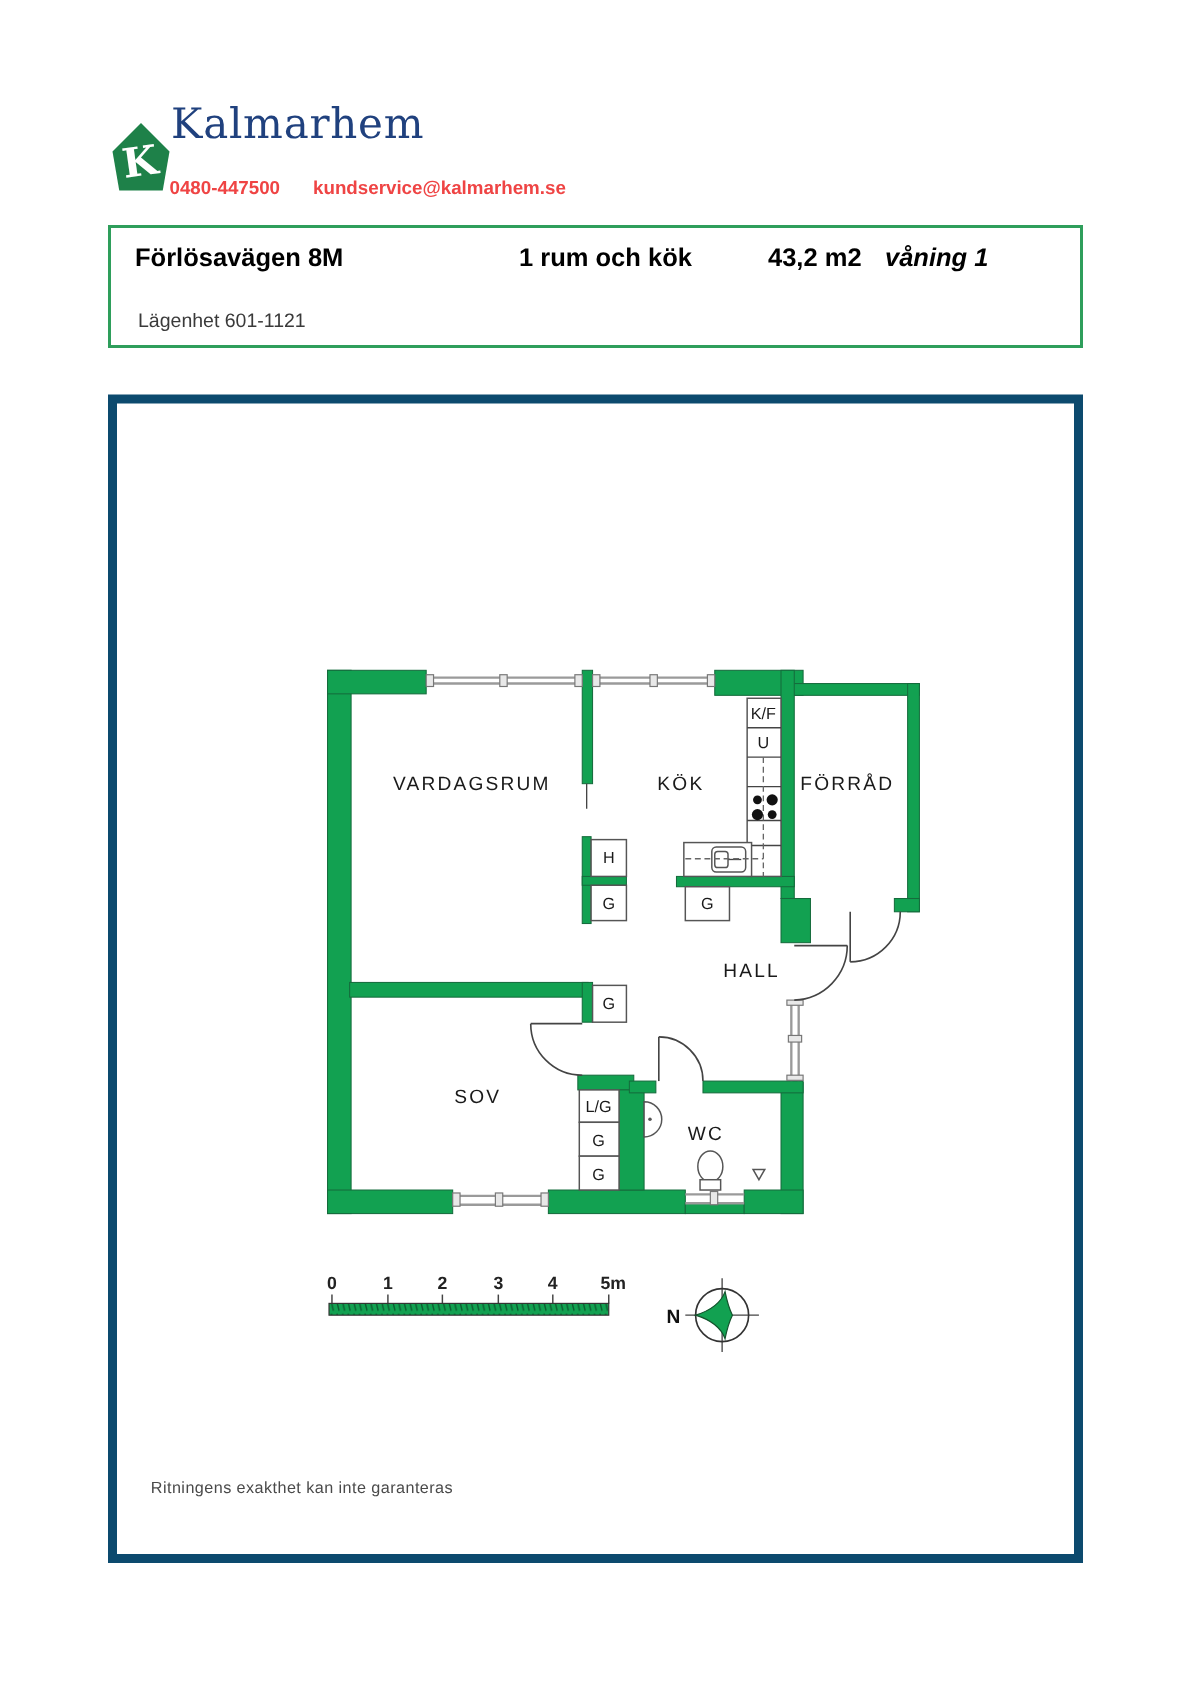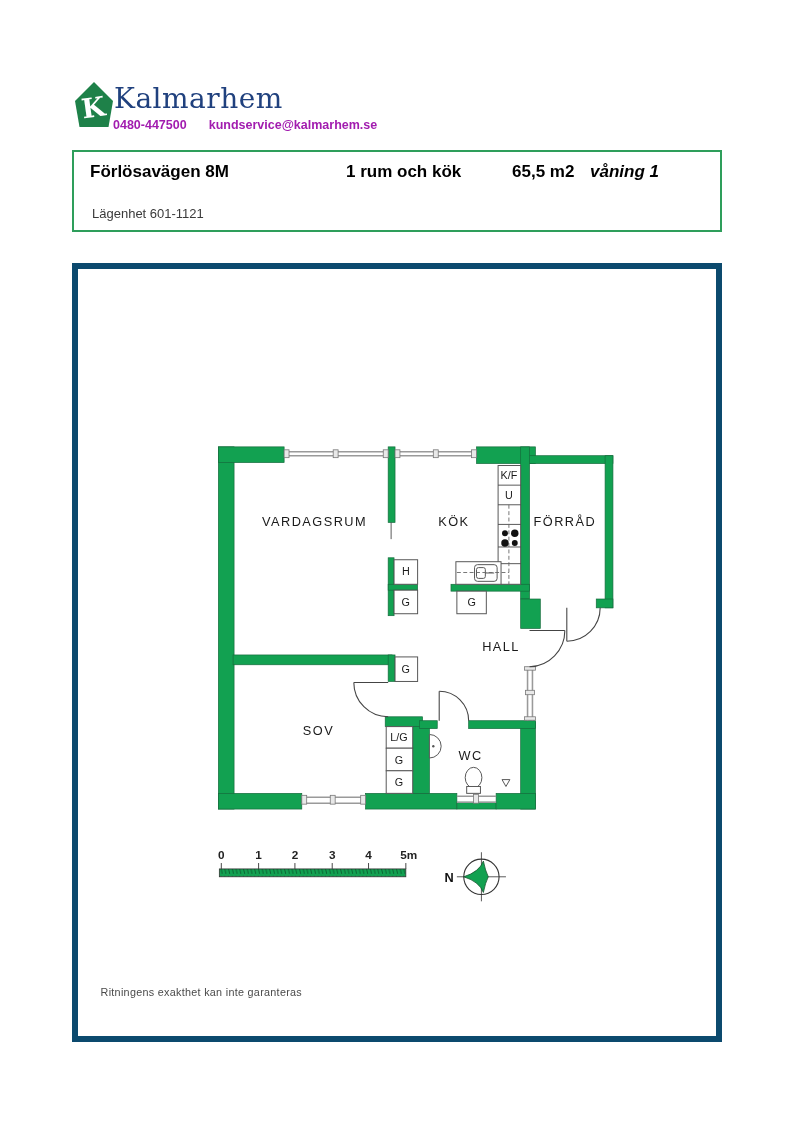--- a/index.html
+++ b/index.html
@@ -1,21 +1,21 @@
 <!DOCTYPE html>
 <html><head>
 <meta charset="utf-8">
 <style>
   html,body{margin:0;padding:0;background:#fff;}
   body{width:793px;height:1122px;position:relative;font-family:"Liberation Sans",sans-serif;color:#111;}
   .abs{position:absolute;}
   
   #logo{left:73px;top:78px;width:400px;height:60px;}
-  #brand{left:114px;top:82px;font-family:"DejaVu Serif",serif;font-size:28px;color:#20417e;letter-spacing:.5px;}
-  #contact{left:113px;top:118px;font-size:12.5px;font-weight:bold;color:#a21caf;}
+  #brand{left:114px;top:66px;font-family:"DejaVu Serif",serif;font-size:28px;color:#20417e;letter-spacing:.5px;}
+  #contact{left:113px;top:118px;font-size:12.5px;font-weight:bold;color:#ef4444;}
   #contact span.email{margin-left:22px;}
   
   #hdr{left:72px;top:150px;width:650px;height:82px;border:2px solid #2e9e5b;box-sizing:border-box;background:#fff;}
   #hdr .l1{position:absolute;top:10px;font-size:17px;font-weight:bold;color:#000;}
   #hdr .addr{left:16px;}
   #hdr .rooms{left:272px;}
   #hdr .area{left:438px;}
   #hdr .floor{left:516px;font-style:italic;}
   #hdr .apt{position:absolute;left:18px;top:38px;font-size:13px;color:#3a3a3a;margin-top:16px;}
   
@@ -44,21 +44,21 @@
   </svg>
 </div>
 <div class="abs" id="brand">Kalmarhem</div>
 <div class="abs" id="contact">
   <span>0480-447500</span><span class="email">kundservice@kalmarhem.se</span>
 </div>
 
 <div class="abs" id="hdr">
   <span class="l1 addr">Förlösavägen 8M</span>
   <span class="l1 rooms">1 rum och kök</span>
-  <span class="l1 area">65,5 m2</span>
+  <span class="l1 area">43,2 m2</span>
   <span class="l1 floor">våning 1</span>
   <span class="apt">Lägenhet 601-1121</span>
 </div>
 
 <div class="abs" id="planbox">
 <svg id="plansvg" viewBox="0 0 650 779">
 
   <g>
     <rect class="wall" x="143" y="180" width="16" height="369"></rect>
     <rect class="wall" x="143" y="180" width="67" height="16"></rect>

